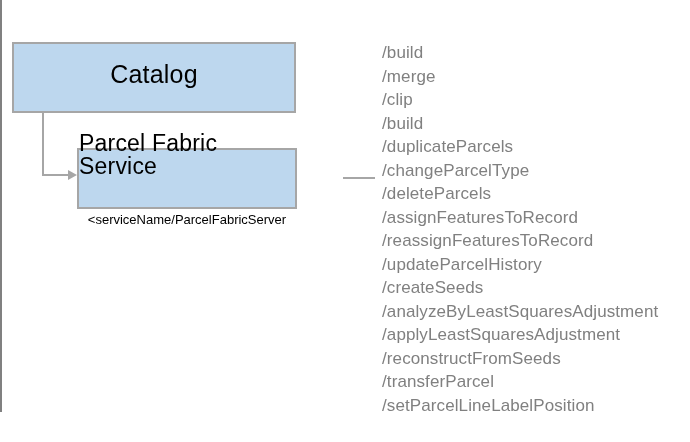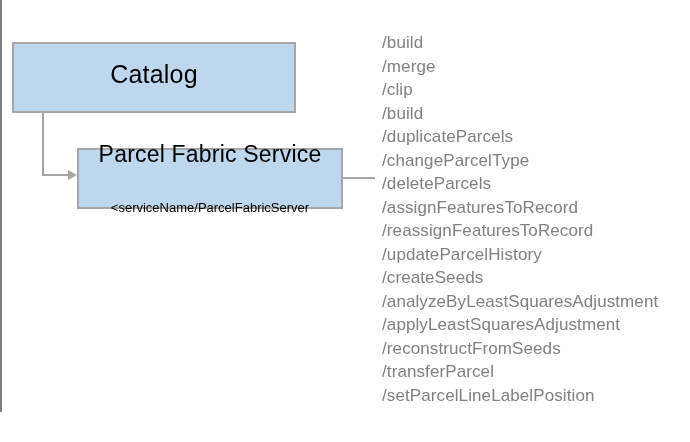--- a/index.html
+++ b/index.html
@@ -52,21 +52,21 @@
     font-size: 25px;
     margin-bottom: 7px;
   }
   #catalog-node .node-subtitle {
     font-size: 13px;
   }
 
   #service-node {
     left: 77px;
     top: 148px;
-    width: 266px;
+    width: 220px;
     height: 61px;
   }
   #service-node .node-title {
     font-size: 23px;
     margin-bottom: 5px;
   }
   #service-node .node-subtitle {
     font-size: 13px;
     margin-top: 30px;
   }
@@ -114,21 +114,21 @@
     top: 30px;
     width: 2px;
     height: 412px;
     background: #808080;
   }
 
   
   #operations {
     position: absolute;
     left: 382px;
-    top: 31px;
+    top: 41px;
     width: 300px;
     list-style: none;
     margin: 0;
     padding: 0;
   }
   #operations li {
     color: #808080;
     font-size: 17px;
     line-height: 23.5px;
     white-space: nowrap;

